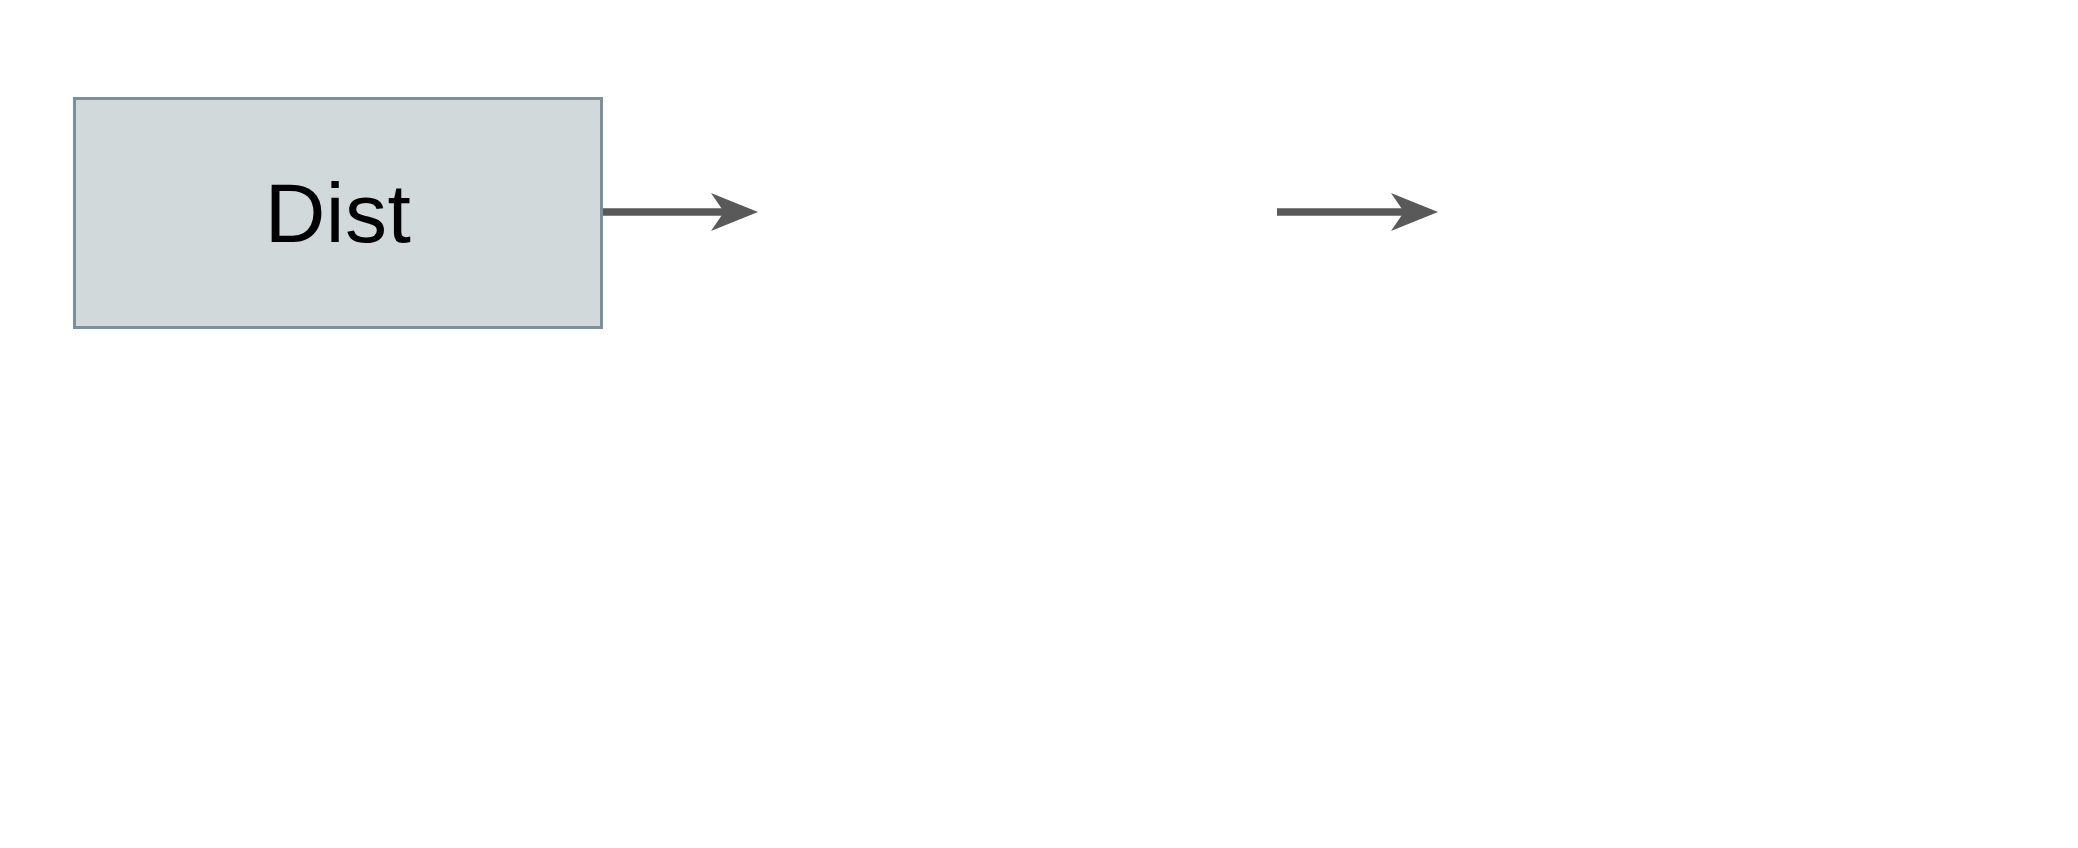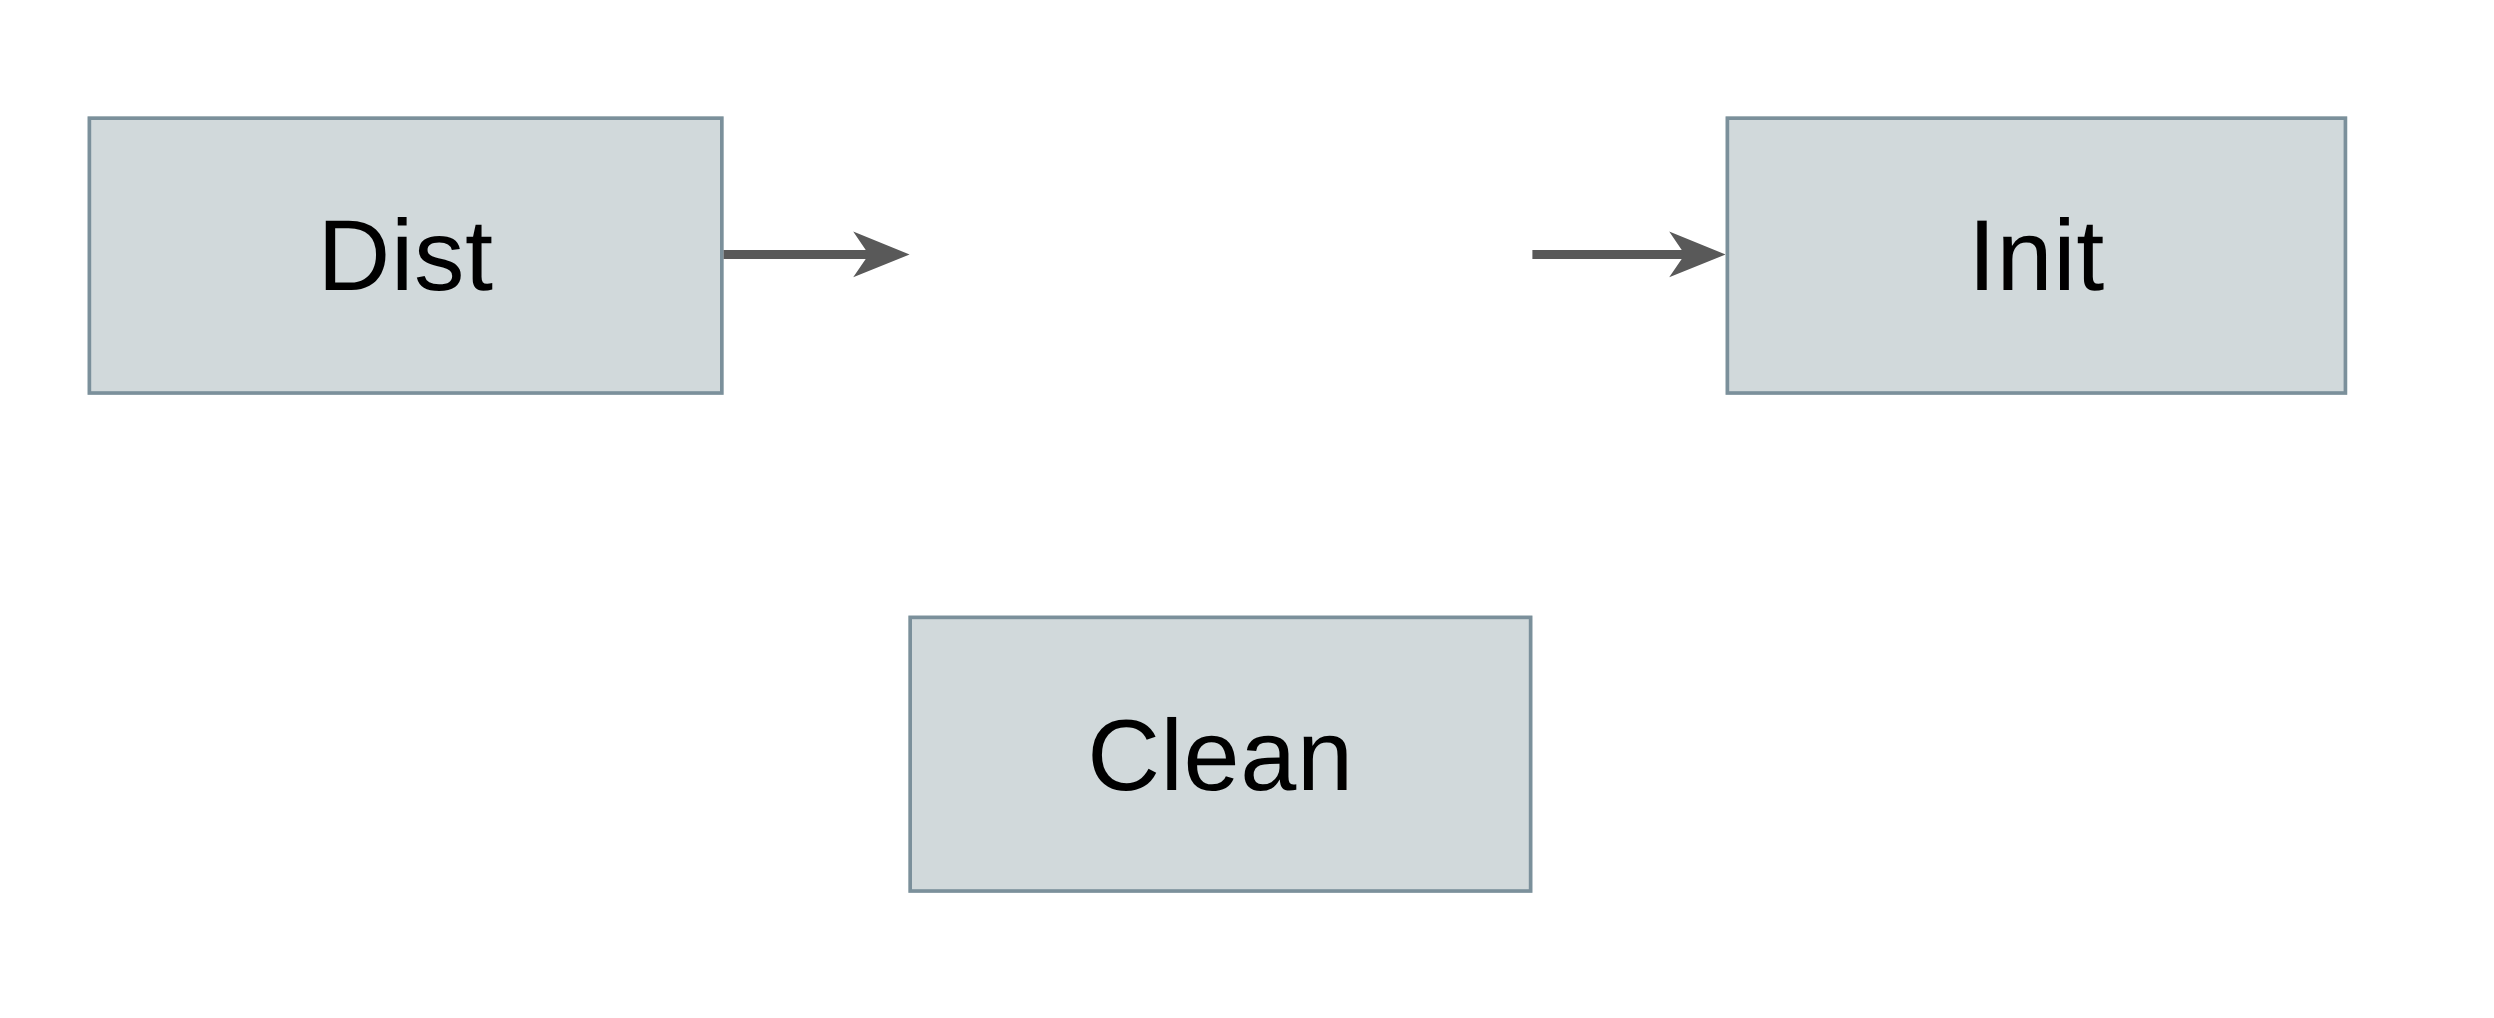--- a/index.html
+++ b/index.html
@@ -66,21 +66,15 @@
     <line x1="0" y1="22" x2="122" y2="22" stroke-width="7.5" stroke="#595959"></line>
     <polygon points="155,22 108,3 121,22 108,41" fill="#595959"></polygon>
   </svg>
 
 
   <svg class="edge edge-2" viewBox="0 0 161 44" xmlns="http://www.w3.org/2000/svg">
     <line x1="0" y1="22" x2="128" y2="22" stroke-width="7.5" stroke="#595959"></line>
     <polygon points="161,22 114,3 127,22 114,41" fill="#595959"></polygon>
   </svg>
 
-  <div class="node node-init">
-    <span class="node-label">Init</span>
-  </div>
 
-  <div class="node node-clean">
-    <span class="node-label">Clean</span>
-  </div>
 
 </div>
 
 </body></html>

